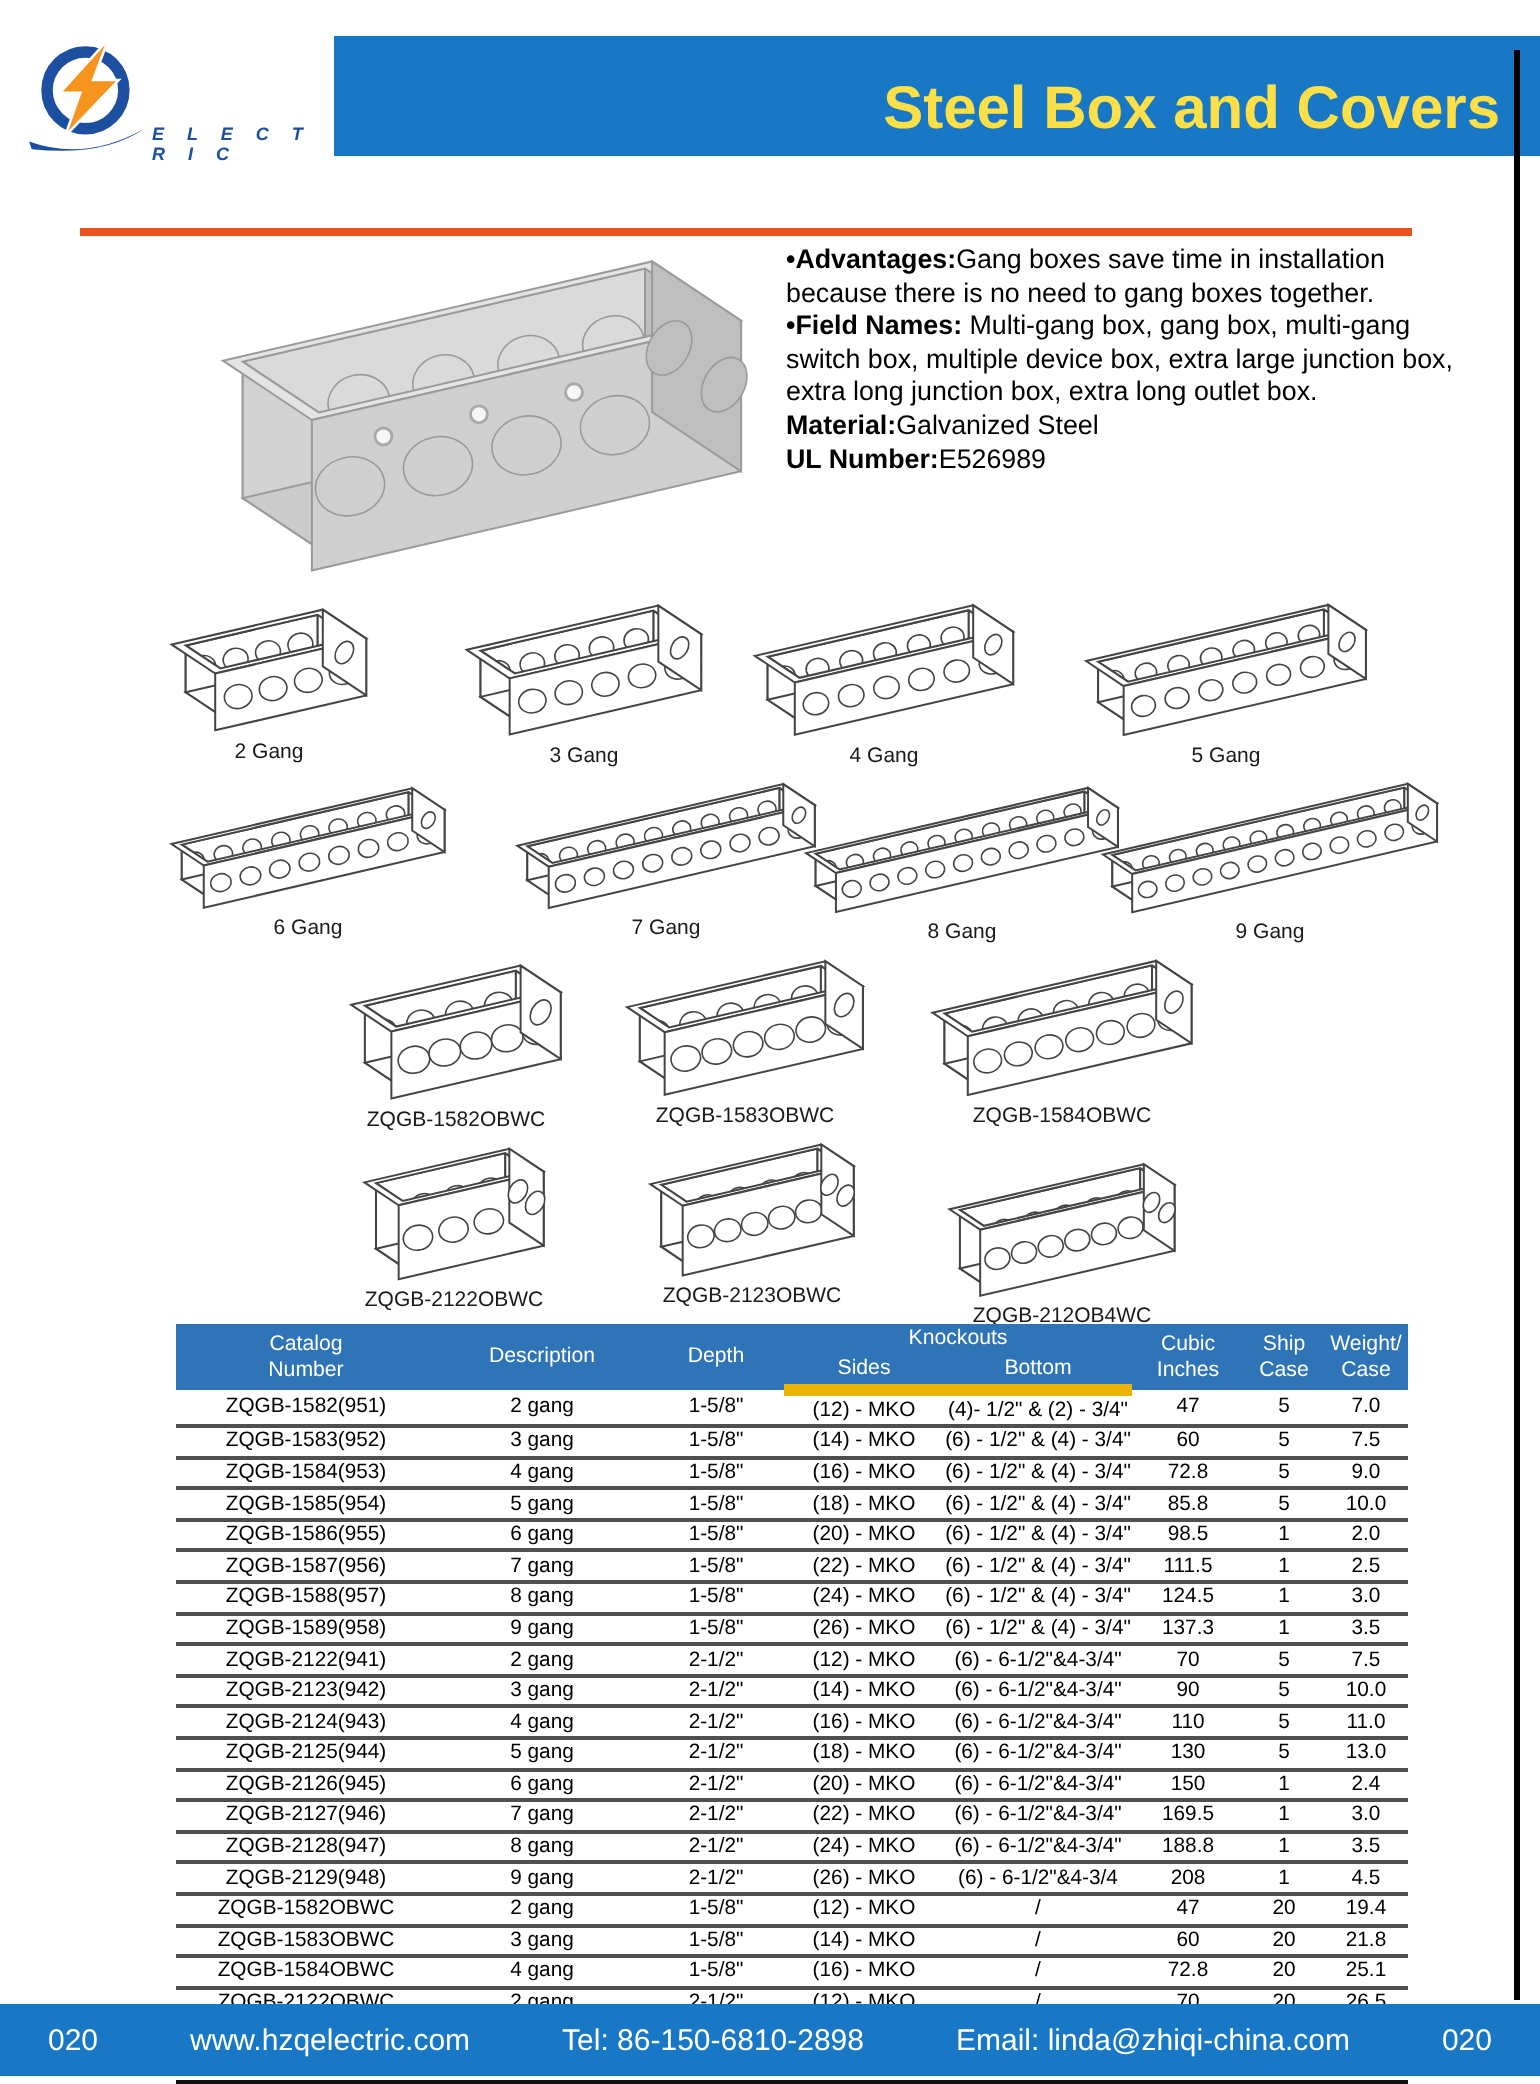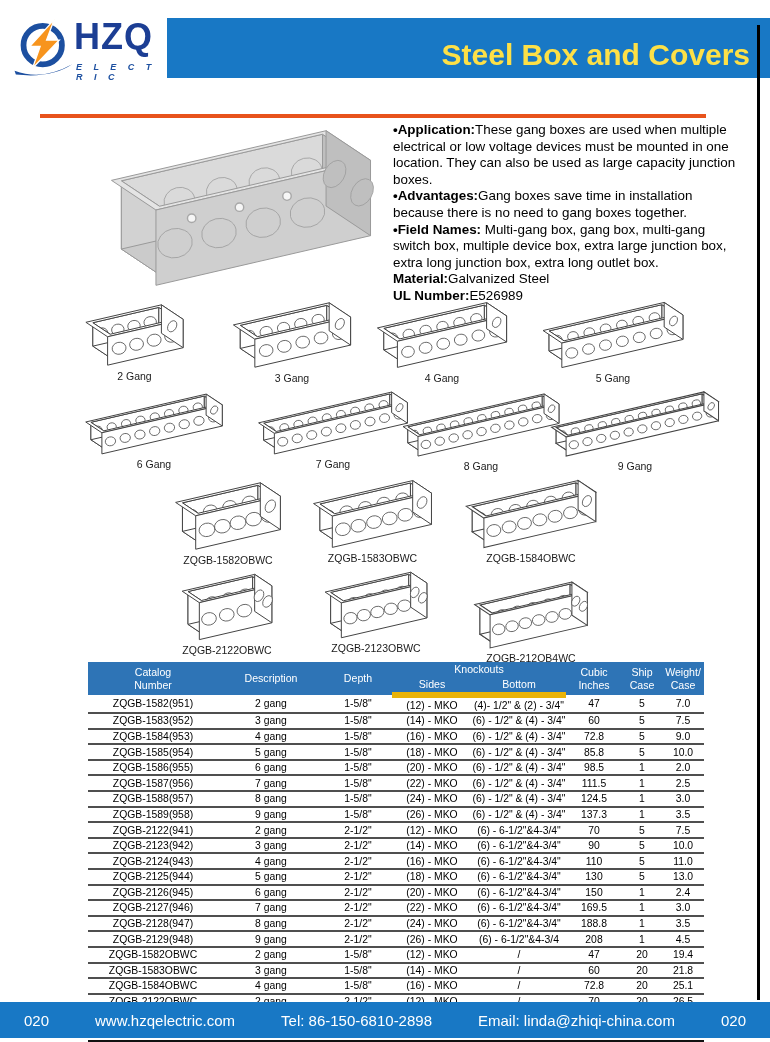--- a/index.html
+++ b/index.html
@@ -47,21 +47,20 @@
 <body>
 
 <div class="page">
 
   <div class="logo">
     <svg class="logo-icon" viewBox="0 0 100 100">
       <circle cx="48" cy="44" r="30" fill="none" stroke="#1c4fa0" stroke-width="9"></circle>
       <polygon points="66,4 28,46 44,46 32,80 74,36 54,36" fill="#f7941d" stroke="#fff" stroke-width="2"></polygon>
       <path d="M4,84 Q48,100 94,74 Q62,96 6,90 Z" fill="#1c4fa0"></path>
     </svg>
-    <div class="brand">HZQ</div>
     <div class="brand-sub">E L E C T R I C</div>
   </div>
 
   <div class="banner">
     <h1>Steel Box and Covers</h1>
   </div>
 
   <div class="rule"></div>
   <div class="edge-line"></div>
 
@@ -91,21 +90,20 @@
           <circle cx="74.6" cy="-25.3" r="1.8" fill="#f6f6f6" stroke="#a8a8a8" stroke-width="0.6"></circle>
           <circle cx="94.9" cy="-30.0" r="1.8" fill="#f6f6f6" stroke="#a8a8a8" stroke-width="0.6"></circle>
           <polygon points="110.1,-40.5 91.2,-53.1 91.2,-21.1 110.1,-8.5" fill="#bfbfbf" stroke="#9a9a9a" stroke-width="1" vector-effect="non-scaling-stroke"></polygon>
           <ellipse cx="94.8" cy="-34.7" rx="4.3" ry="6.2" transform="rotate(30 94.8 -34.7)" fill="#bfbfbf" stroke="#9a9a9a" stroke-width="0.8" vector-effect="non-scaling-stroke"></ellipse>
           <ellipse cx="106.5" cy="-26.9" rx="4.3" ry="6.2" transform="rotate(30 106.5 -26.9)" fill="#bfbfbf" stroke="#9a9a9a" stroke-width="0.8" vector-effect="non-scaling-stroke"></ellipse>
         </svg>
       </div>
   </div>
 
   <div class="desc">
-    <p><b>•Application:</b><span>These gang boxes are used when multiple electrical or low voltage devices must be mounted in one location. They can also be used as large capacity junction boxes.</span></p>
     <p><b>•Advantages:</b><span>Gang boxes save time in installation because there is no need to gang boxes together.</span></p>
     <p><b>•Field Names:</b><span> Multi-gang box, gang box, multi-gang switch box, multiple device box, extra large junction box, extra long junction box, extra long outlet box.</span></p>
     <p><b>Material:</b><span>Galvanized Steel</span></p>
     <p><b>UL Number:</b><span>E526989</span></p>
   </div>
 
   <figure style="left:62px;top:302px;width:145px">
     <div class="iso" style="height:66px">
         <svg viewBox="-2.0 -34.3 72.5 46.5" preserveAspectRatio="xMidYMid meet">
           <polygon points="4.9,-19.7 51.4,-30.5 51.4,-14.0 4.9,-3.2" fill="#fff" stroke="#444" stroke-width="1" vector-effect="non-scaling-stroke"></polygon>

